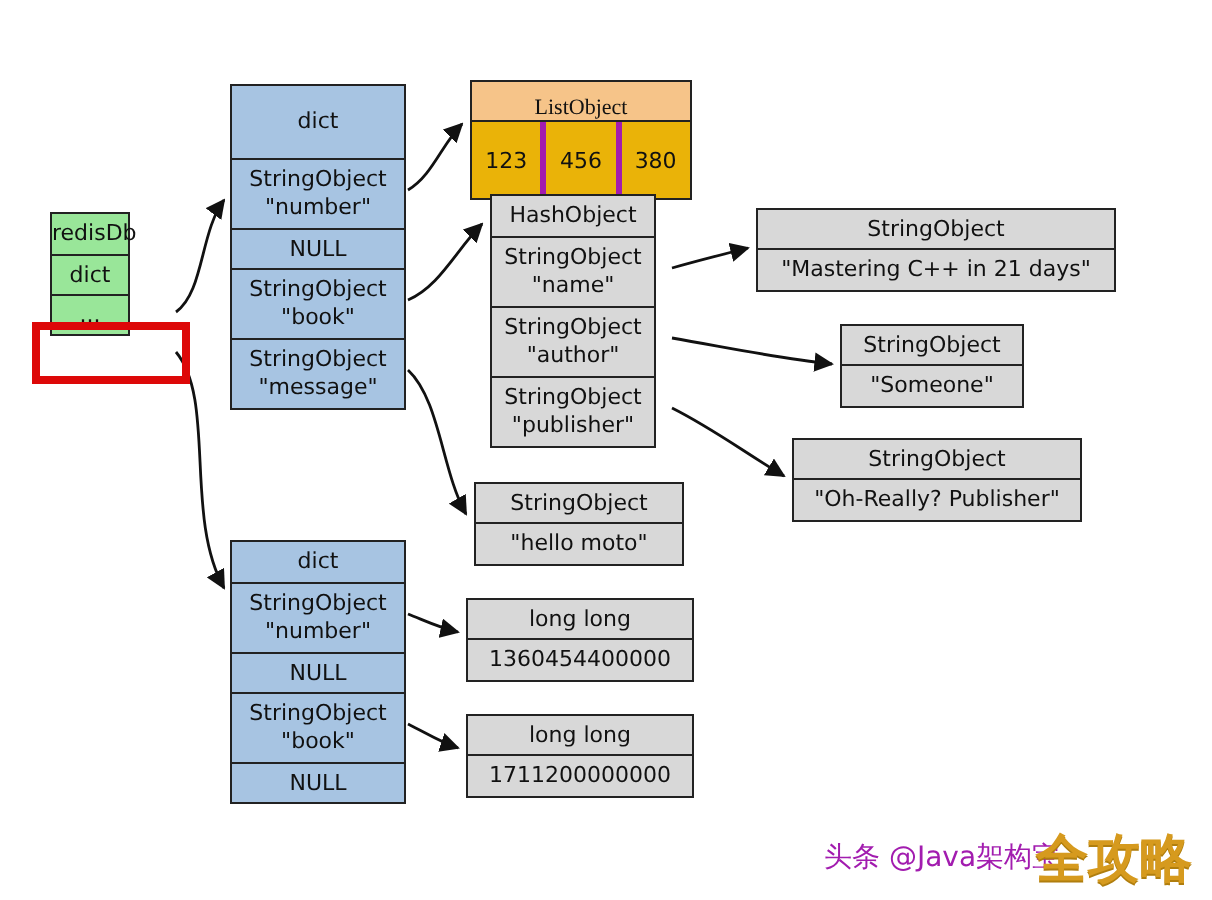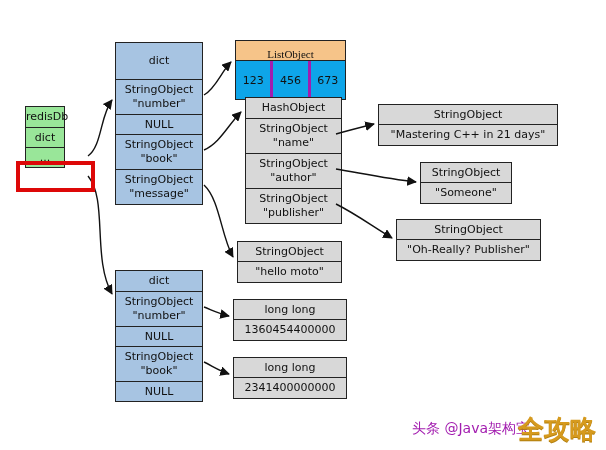--- a/index.html
+++ b/index.html
@@ -12,21 +12,21 @@
   .row{display:flex;flex-direction:column;justify-content:center;line-height:1.25;box-sizing:border-box;}
   .row + .row{border-top:1px solid #222;}
   .row.tall{height:35px;}
   .row.short{height:20px;}
   .row.hdr2{height:36px;}
   .green .row{background:#99e699;}
   .blue .row{background:#a7c4e2;}
   .gray .row{background:#d8d8d8;}
   .orange-hdr{background:#f6c489;height:19px;display:flex;align-items:flex-end;justify-content:center;font-family:Liberation Serif, serif;}
   .orange-cells{display:flex;border-top:1px solid #222;}
-  .orange-cells .cell{flex:1;height:38px;background:#0ea5e9;display:flex;align-items:center;justify-content:center;box-sizing:border-box;}
+  .orange-cells .cell{flex:1;height:38px;background:#eab308;display:flex;align-items:center;justify-content:center;box-sizing:border-box;}
   .orange-cells .cell + .cell{border-left:3px solid #a21caf;}
   .sbox .row.short{height:19px;}
   .sbox .row.val{height:21px;}
   .highlight{position:absolute;border:4px solid #dd0808;box-sizing:border-box;z-index:5;pointer-events:none;}
   #arrows{position:absolute;left:0;top:0;z-index:4;pointer-events:none;}
   .wm{position:absolute;white-space:nowrap;}
   .wm-prefix{color:#a21caf;font-size:14px;}
   .wm-gold{color:#d69a1e;font-size:26px;font-weight:bold;text-shadow:0 1px 0 #b07e0e;}
 </style>
 </head>
@@ -69,25 +69,25 @@
     </div>
   </div>
 
   <div class="tbl" style="left:235px;top:40px;width:111px;">
     <div class="orange-hdr">
         <span>ListObject</span>
       </div>
     <div class="orange-cells">
       <div class="cell">123</div>
       <div class="cell">456</div>
-      <div class="cell">673</div>
+      <div class="cell">380</div>
     </div>
   </div>
 
-  <div class="tbl gray" style="left:245px;top:97px;width:97px;">
+  <div class="tbl gray" style="left:245px;top:97px;width:83px;">
     <div class="row short">
         <div>HashObject</div>
       </div>
     <div class="row tall">
       <div>StringObject</div>
         <div>"name"</div>
     </div>
     <div class="row tall">
       <div>StringObject</div>
         <div>"author"</div>
@@ -160,21 +160,21 @@
       </div>
     <div class="row val">
         <div>1360454400000</div>
       </div>
   </div>
   <div class="tbl gray sbox" style="left:233px;top:357px;width:114px;">
     <div class="row short">
         <div>long long</div>
       </div>
     <div class="row val">
-        <div>2341400000000</div>
+        <div>1711200000000</div>
       </div>
   </div>
 
   <svg id="arrows" width="606" height="450">
     <defs>
       <marker id="arrow" viewBox="0 0 10 10" refX="9" refY="5" markerWidth="7" markerHeight="7" orient="auto-start-reverse">
         <path d="M0,0 L10,5 L0,10 z" fill="#111"></path>
       </marker>
     </defs>
     <g stroke="#111" stroke-width="1.4" fill="none" marker-end="url(#arrow)">

